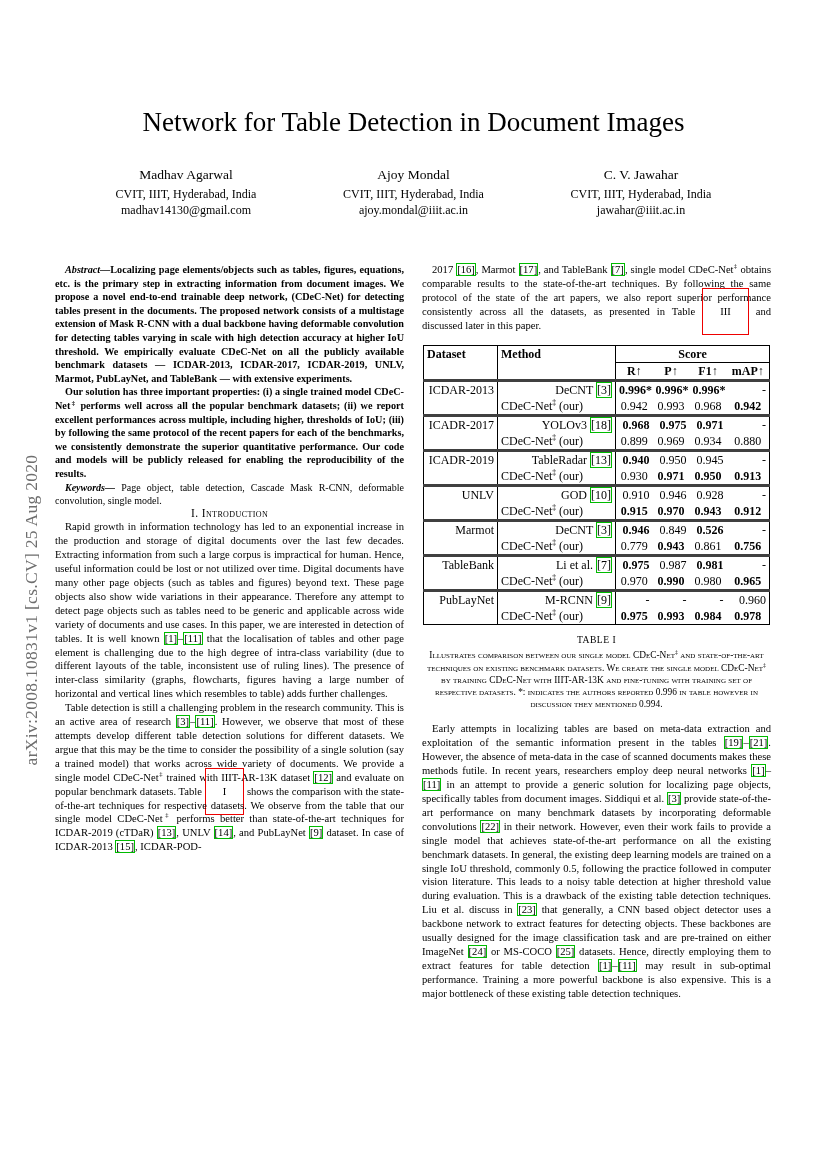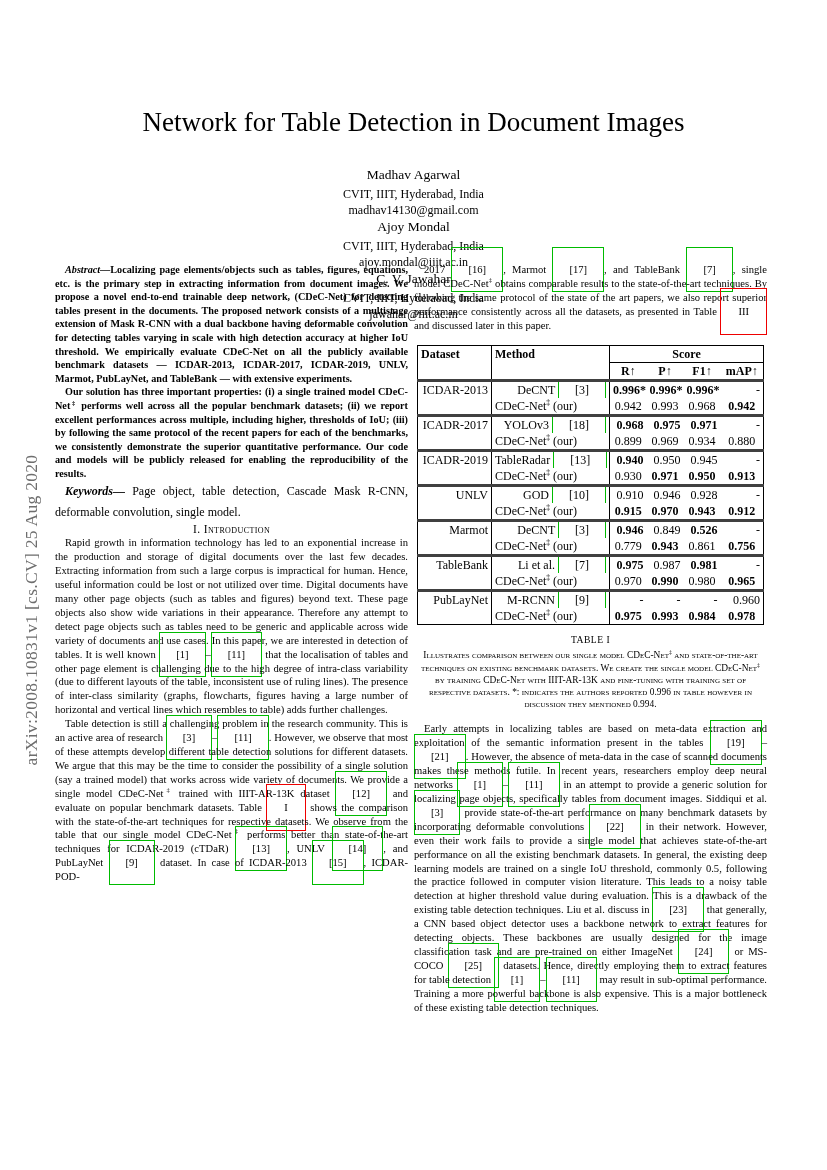--- a/index.html
+++ b/index.html
@@ -22,46 +22,46 @@
     white-space:nowrap;color:var(--stamp-gray);
     font-size:17.5px;letter-spacing:0.3px;
   }
 
   
   .paper-title{
     margin:64px 40px 0;text-align:center;
     font-size:27px;line-height:39px;font-weight:normal;
   }
   .authors-row{
-    width:625px;margin:24px auto 0;display:flex;justify-content:space-between;flex-direction:column;
+    width:625px;margin:24px auto 0;display:flex;justify-content:space-between;
   }
   .author{text-align:center;min-width:170px;}
   .a-name{font-size:13.5px;line-height:18px;margin-bottom:3px;}
   .a-aff,.a-email{font-size:12px;line-height:15.5px;}
 
   
   .body-cols{
     position:absolute;left:55px;top:263px;width:716px;
-    display:flex;gap:6px;
+    display:flex;gap:18px;
   }
   .col{width:353px;font-size:10.6px;line-height:13.9px;text-align:justify;}
   .col p{margin:0;text-indent:10px;}
   .abstract{font-weight:bold;font-size:10.2px;line-height:13.6px;}
   .abstract p{margin:0;text-indent:10px;}
-  .keywords{font-size:12px;line-height:21px;margin-top:1px;}
+  .keywords{font-size:10px;line-height:13px;margin-top:1px;}
   .section-heading{
     text-align:center;font-variant:small-caps;font-weight:normal;
     font-size:11.5px;margin:10px 0 6px;text-indent:0 !important;
     letter-spacing:0.4px;
   }
 
   .seg-i{font-style:italic;}
   .seg-bi{font-style:italic;font-weight:bold;}
   .seg-sup{vertical-align:super;font-size:0.62em;line-height:0;}
-  .seg-cite{border:1px solid var(--cite-green);padding:16px;}
+  .seg-cite{border:1px solid var(--cite-green);padding:0;}
   .seg-ref{border:1px solid var(--ref-red);padding:17px;}
 
   
   .results-table{
     border-collapse:collapse;table-layout:fixed;width:346px;
     margin:12px auto 0;font-size:12px;line-height:12px;
     border:1.5px solid #000;
   }
   .results-table th,.results-table td{padding:2px 3px;overflow:hidden;}
   .h-ds,.h-me{text-align:left;border-right:1px solid #000;border-bottom:2px solid #000;vertical-align:top;}

